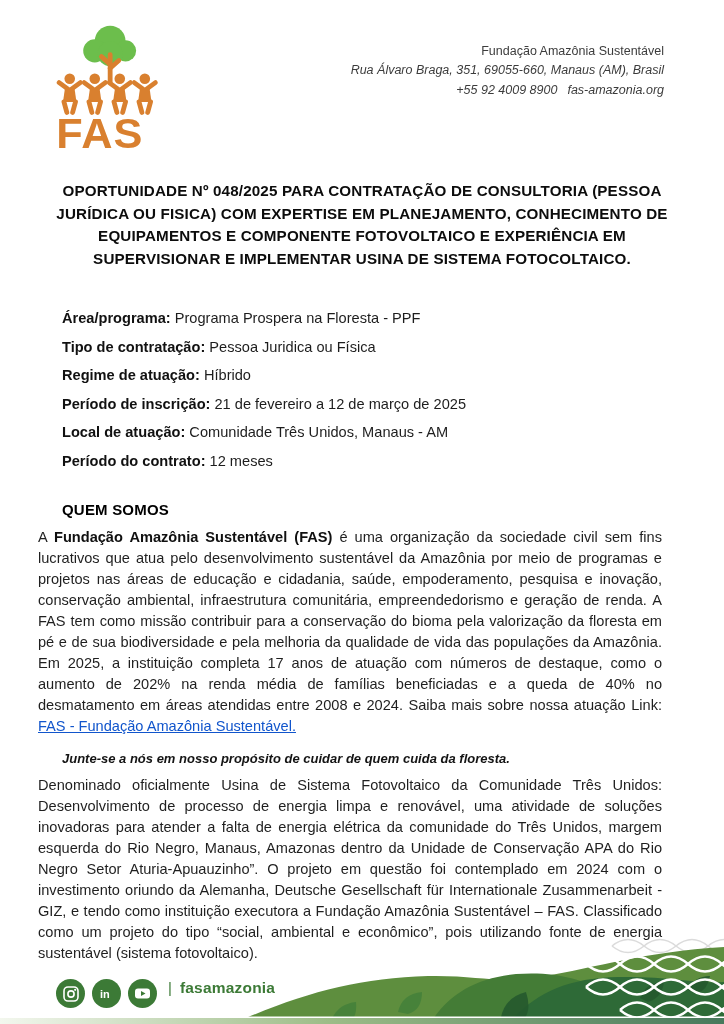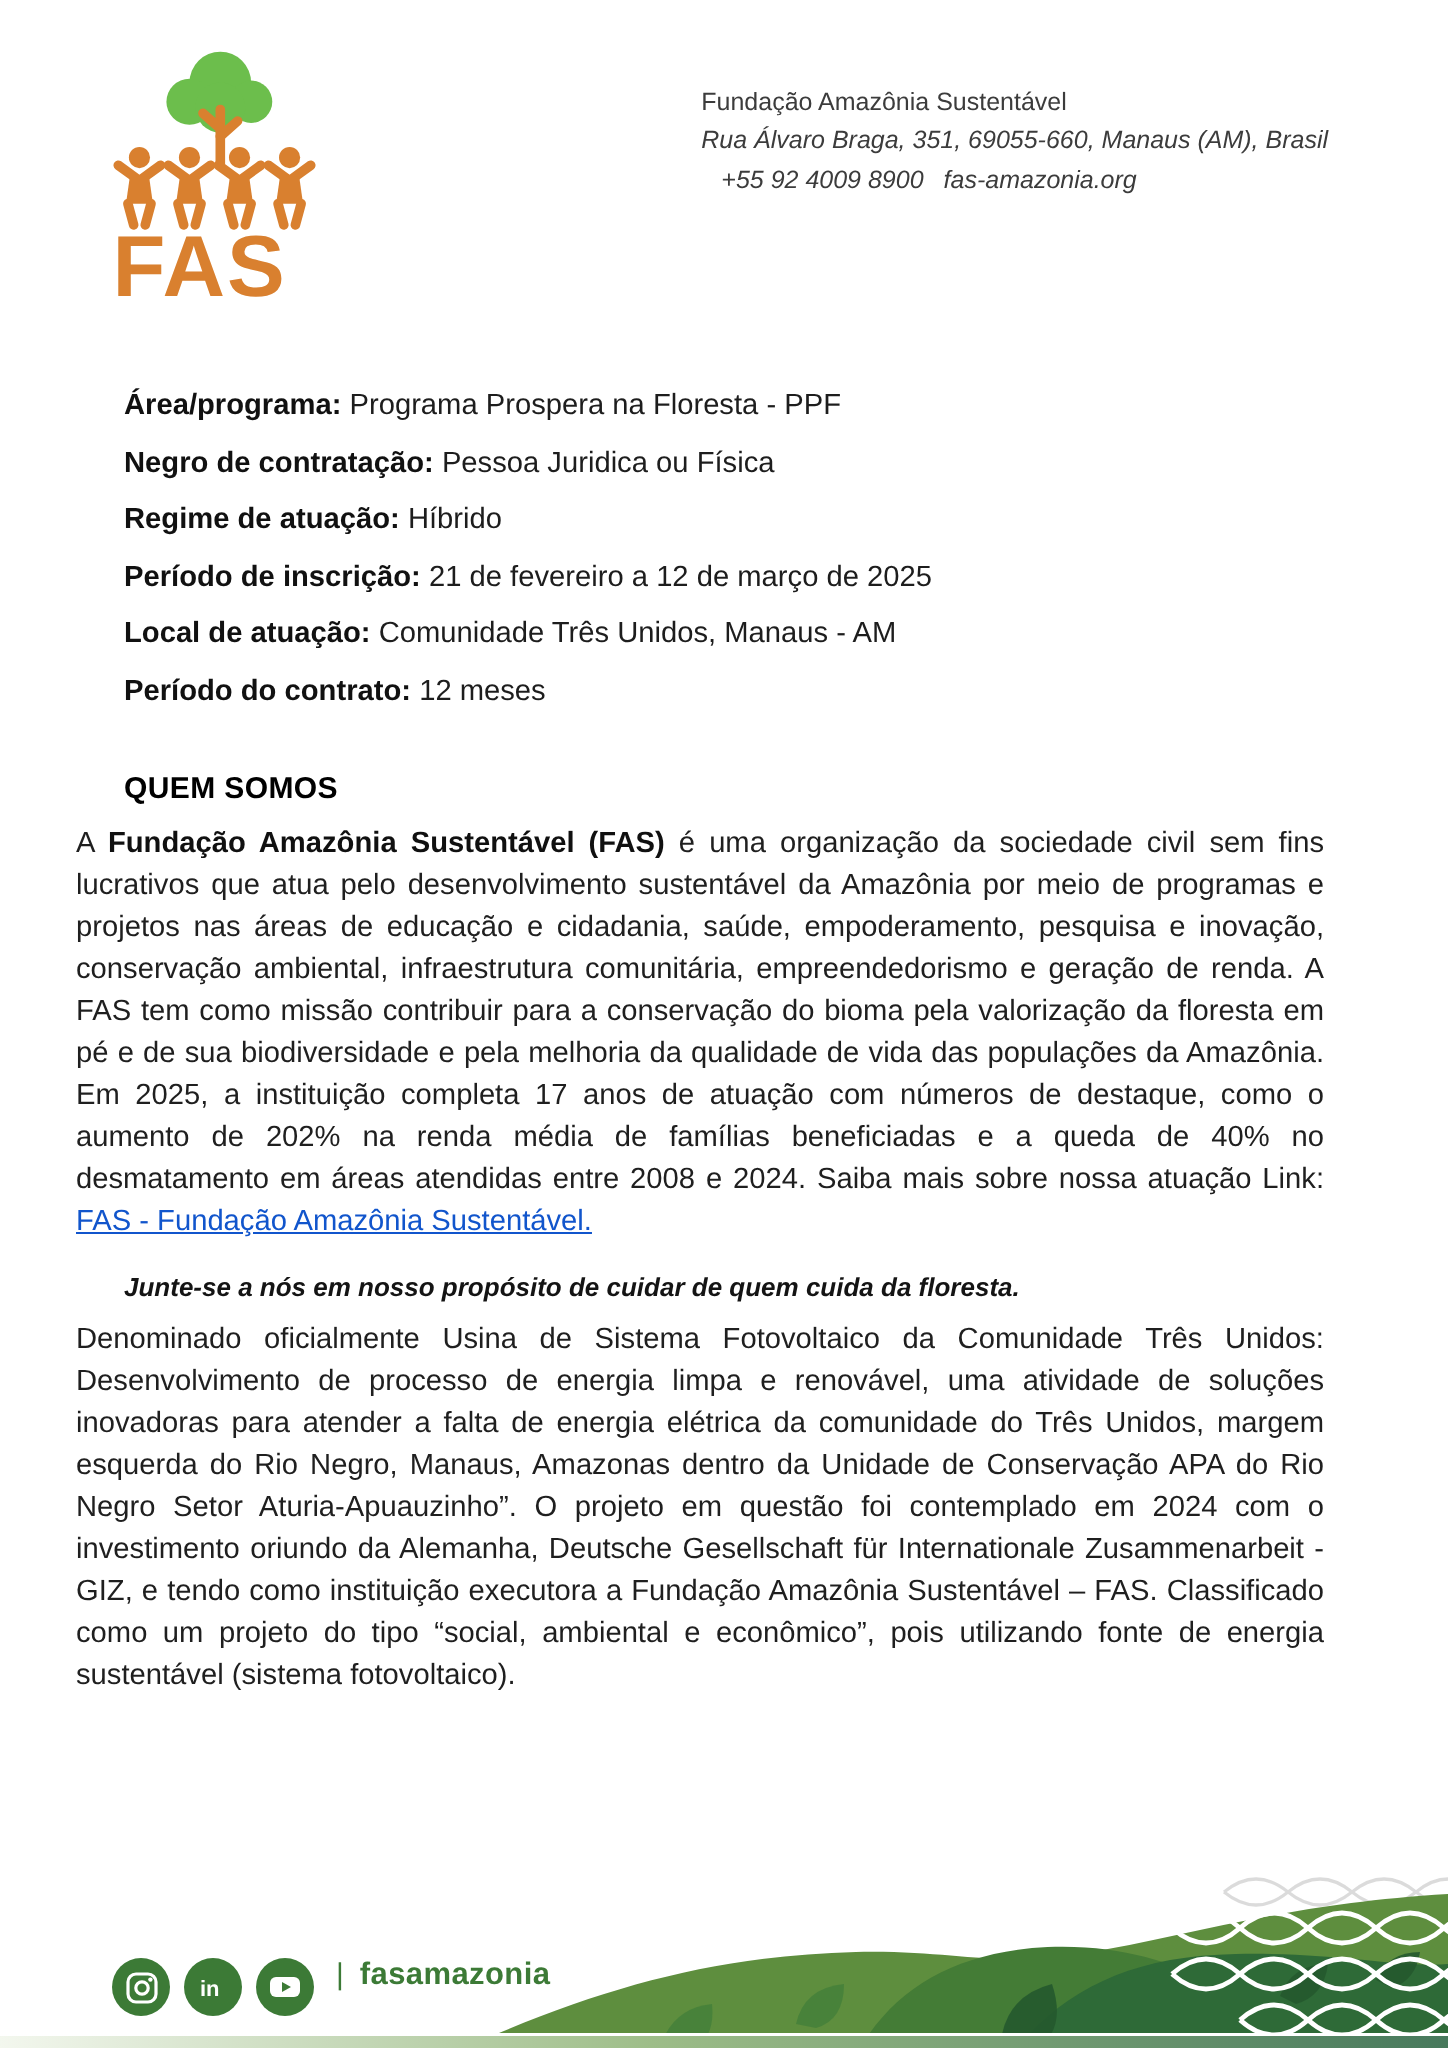--- a/index.html
+++ b/index.html
@@ -6,21 +6,21 @@
   body{
     width:724px;height:1024px;position:relative;overflow:hidden;
     background:#ffffff;color:#1d1d1d;
     font-family:"Liberation Sans","DejaVu Sans",sans-serif;
   }
   .page{width:724px;height:1024px;position:relative;}
   
   .header{display:flex;justify-content:space-between;align-items:flex-start;
     padding:22px 60px 0 56px;}
   .logo-wrap{width:118px;}
-  .contact{ text-align:left;font-size:12.5px;line-height:1.55;color:#3c3c3c;padding-top:20px;}
+  .contact{ text-align:right;font-size:12.5px;line-height:1.55;color:#3c3c3c;padding-top:20px;}
   .contact .italic{font-style:italic;}
   .contact .tel-row span{margin-left:10px;}
   
   .doc-title{
     margin:26px 42px 0 42px;text-align:center;font-weight:bold;
     font-size:15.2px;line-height:1.48;color:#0c0c0c;letter-spacing:.15px;
   }
   
   .details{margin:40px 62px 0 62px;font-size:14.6px;}
   .detail-row{margin-bottom:12.5px;line-height:1.1;}
@@ -104,28 +104,29 @@
     </div>
     <div class="contact">
       <div>Fundação Amazônia Sustentável</div>
       <div class="italic">Rua Álvaro Braga, 351, 69055-660, Manaus (AM), Brasil</div>
       <div class="italic tel-row">
         <span>+55 92 4009 8900</span><span>fas-amazonia.org</span>
       </div>
     </div>
   </div>
 
+  <div class="doc-title">OPORTUNIDADE Nº 048/2025 PARA CONTRATAÇÃO DE CONSULTORIA (PESSOA JURÍDICA OU FISICA) COM EXPERTISE EM PLANEJAMENTO, CONHECIMENTO DE EQUIPAMENTOS E COMPONENTE FOTOVOLTAICO E EXPERIÊNCIA EM SUPERVISIONAR E IMPLEMENTAR USINA DE SISTEMA FOTOCOLTAICO.</div>
 
   <div class="details">
     <div class="detail-row">
       <b>Área/programa:</b>
       <span>Programa Prospera na Floresta - PPF</span>
     </div>
     <div class="detail-row">
-      <b>Negro de contratação:</b>
+      <b>Tipo de contratação:</b>
       <span>Pessoa Juridica ou Física</span>
     </div>
     <div class="detail-row">
       <b>Regime de atuação:</b>
       <span>Híbrido</span>
     </div>
     <div class="detail-row">
       <b>Período de inscrição:</b>
       <span>21 de fevereiro a 12 de março de 2025</span>
     </div>

